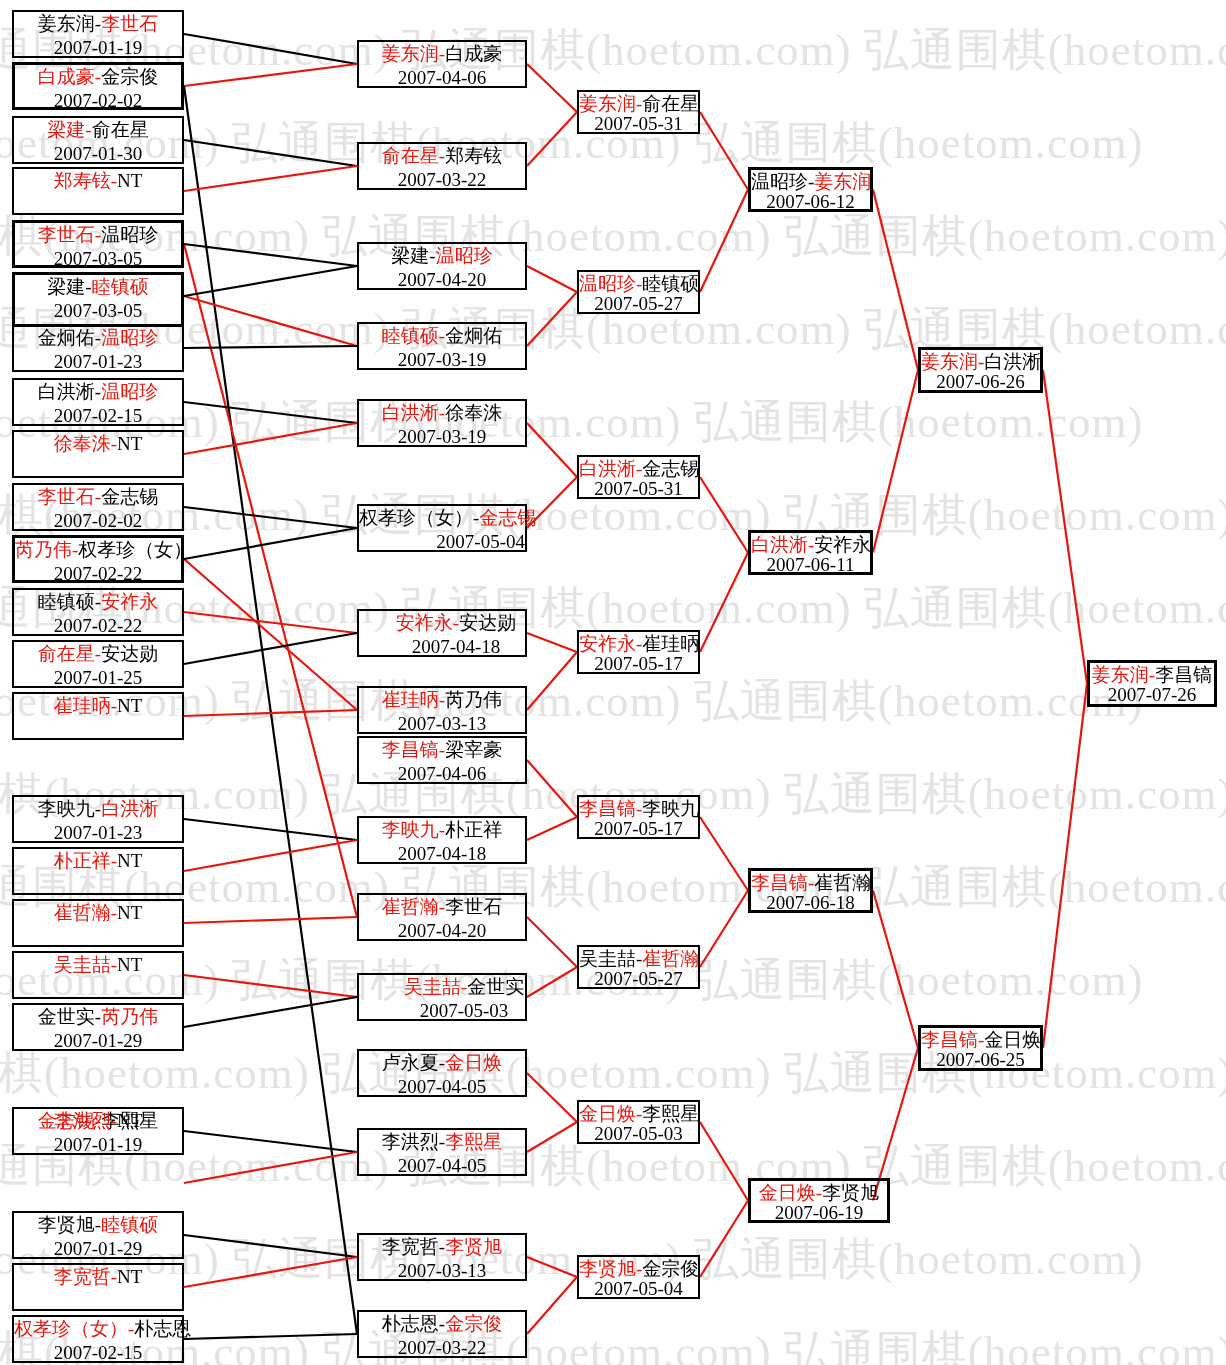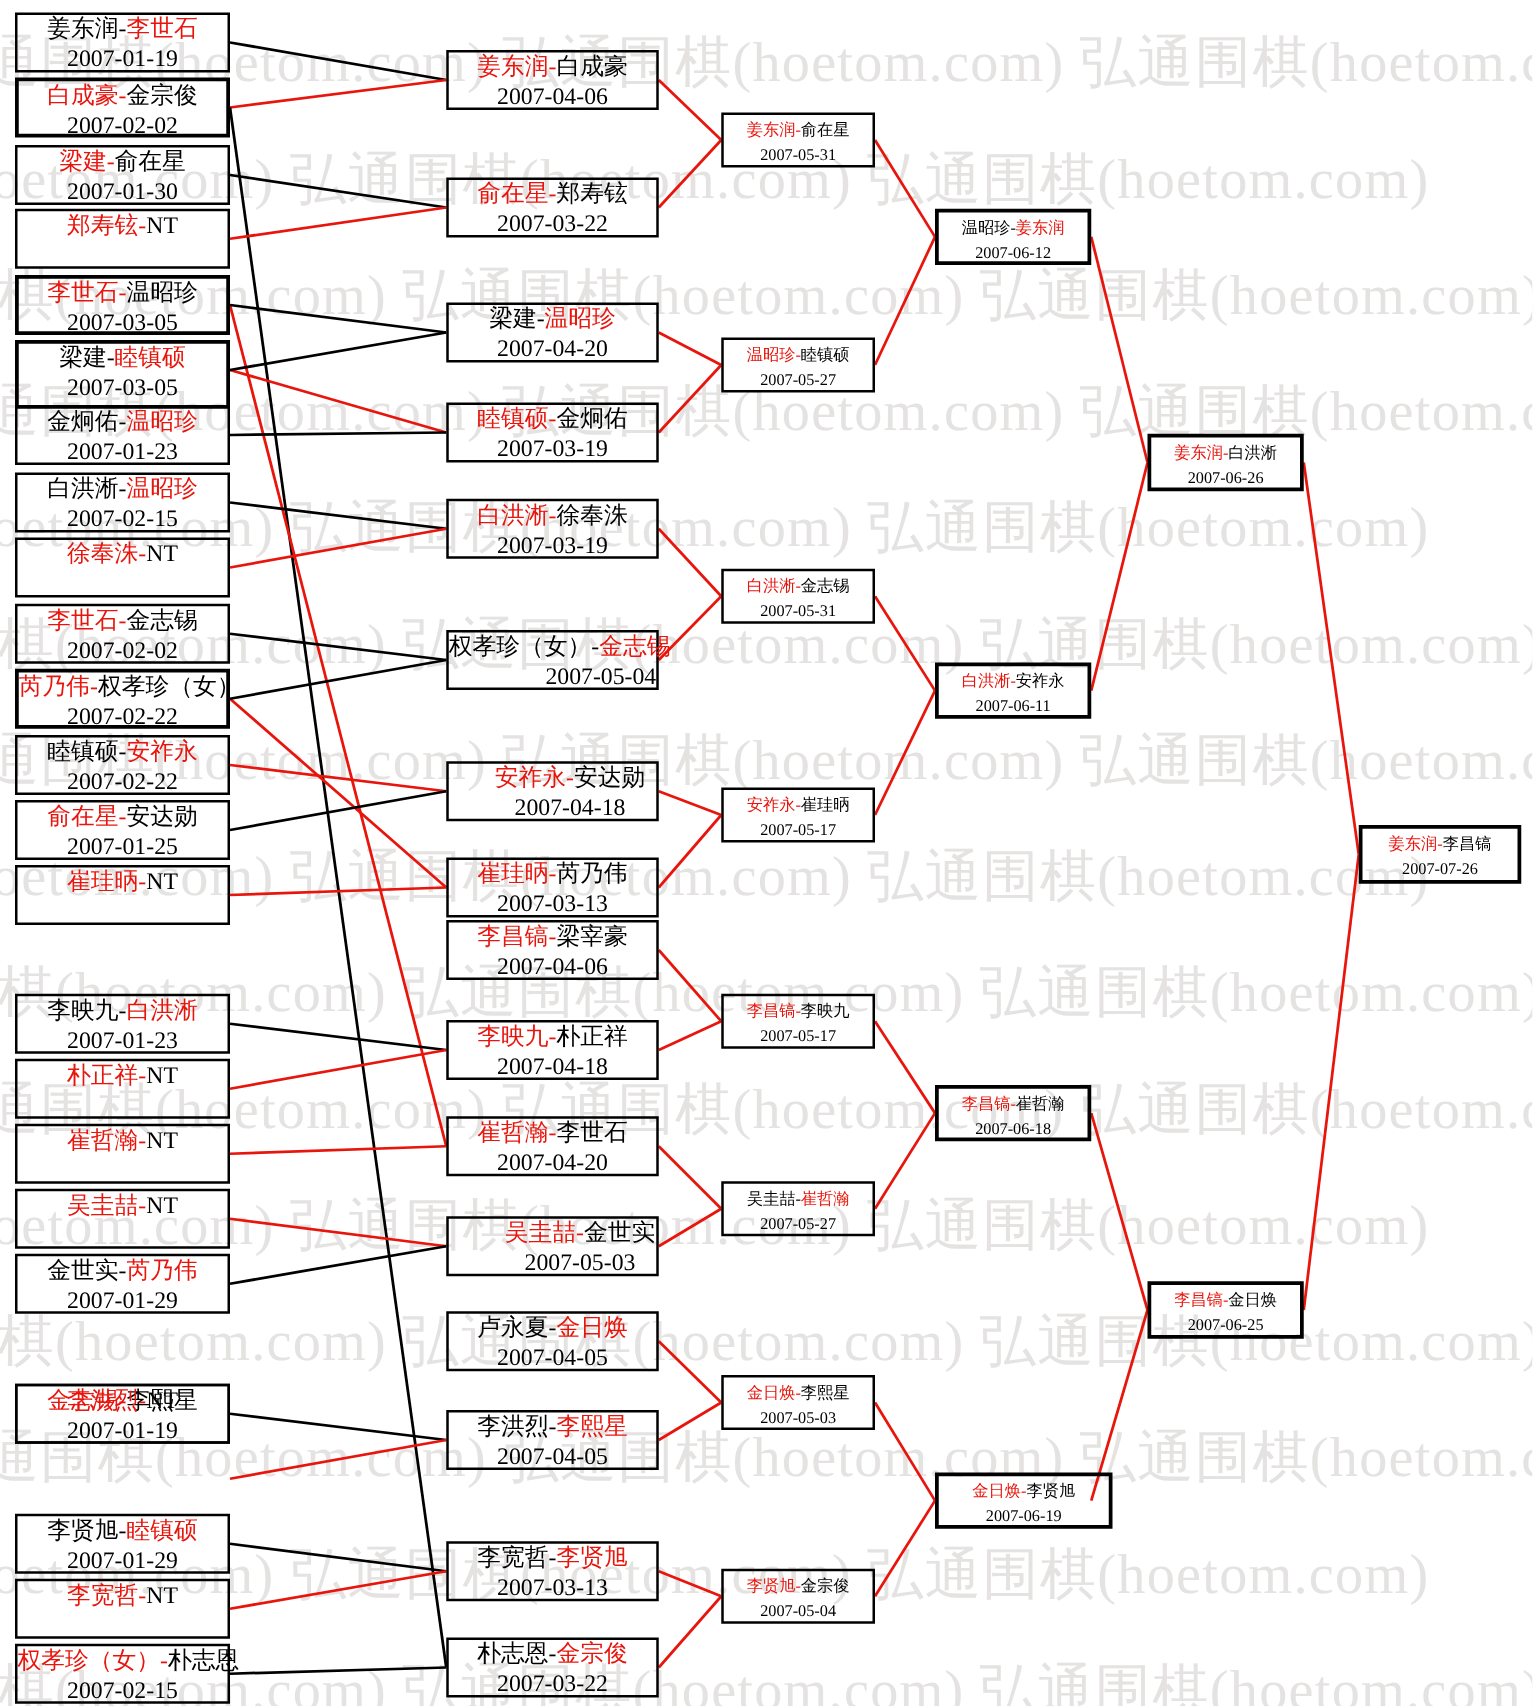--- a/index.html
+++ b/index.html
@@ -11,21 +11,21 @@
     position:absolute;white-space:nowrap;font-size:45px;line-height:1;
     letter-spacing:1px;z-index:0;user-select:none;
   }
   #lines{position:absolute;left:0;top:0;z-index:1;}
   .box{
     position:absolute;border:2px solid #000;box-sizing:border-box;
     text-align:center;z-index:2;background:transparent;color:#000;
   }
   .box.thick{border-width:3px;}
   .box.big{font-size:19px;line-height:24px;padding-top:0px;}
-  .box.small{font-size:13px;line-height:20px;padding-top:2px;}
+  .box.small{font-size:19px;line-height:20px;padding-top:2px;}
   .l1{white-space:nowrap;}
   .red{color:#e8150c;}
 </style>
 </head>
 <body>
 
 <div id="canvas">
   <div id="wm-layer">
       <div class="wm" style="top: 28px; left: -60px; color: rgb(229, 227, 226);">弘通围棋(hoetom.com)  弘通围棋(hoetom.com)  弘通围棋(hoetom.com)</div>
       <div class="wm" style="top: 121px; left: -230px; color: rgb(229, 227, 226);">弘通围棋(hoetom.com)  弘通围棋(hoetom.com)  弘通围棋(hoetom.com)</div>

